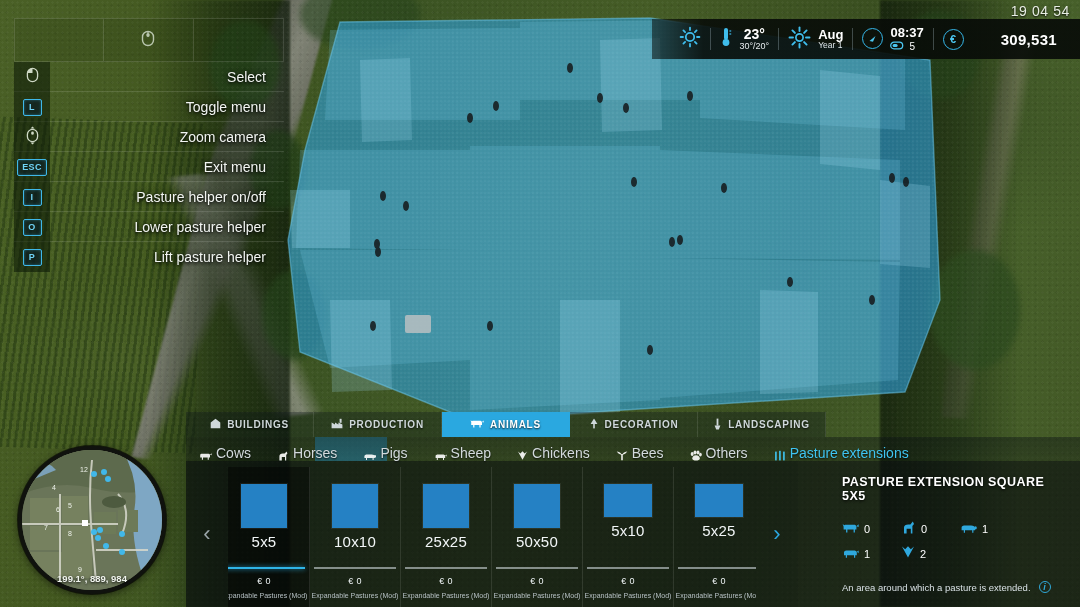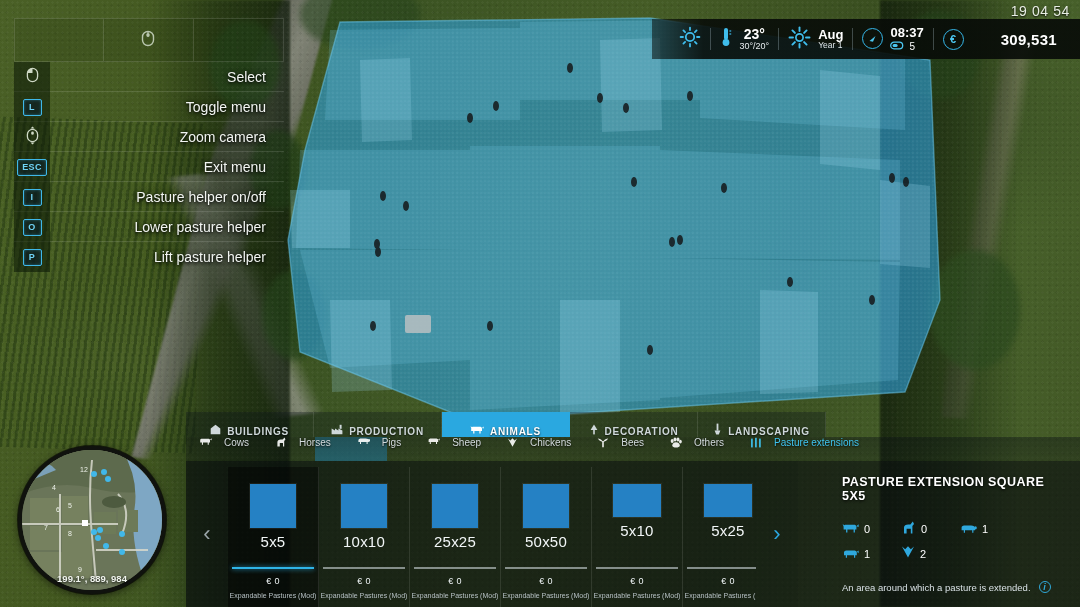--- a/index.html
+++ b/index.html
@@ -145,64 +145,64 @@
   }
 
   
   .shop { position: absolute; left: 0; bottom: 0; width: 1080px; height: 195px; z-index: 15; }
 
   .tabrow {
     position: absolute; left: 186px; top: 0; width: 894px; height: 25px;
     display: flex; align-items: stretch;
   }
   .tab {
-    display: flex; align-items: flex-end; justify-content: center; gap: 6px;
+    display: flex; align-items: center; justify-content: center; gap: 6px;
     padding: 0 10px; min-width: 128px;
     font-size: 10px; font-weight: bold; letter-spacing: .75px;
     color: #cfd8da; background: rgba(10,18,22,0.34);
     border-right: 1px solid rgba(255,255,255,0.10);
     text-shadow: 0 1px 2px rgba(0,0,0,.8);
   }
   .tab.active { background: #2aa8e0; color: #ffffff; border-right-color: #2aa8e0; }
   .tab.demolish {
     position: absolute; right: 0; top: 0; height: 25px; min-width: 120px;
     background: rgba(150,32,32,0.82); color: #f0dede; border-right: none;
   }
   .tab-spacer { flex: 1; background: rgba(10,18,22,0.0); border-right: none; }
 
   .subtabrow {
     position: absolute; left: 186px; top: 25px; width: 894px; height: 24px;
     display: flex; align-items: center;
     background: linear-gradient(180deg, rgba(8,14,18,0.42), rgba(8,14,18,0.30));
   }
   .subtab {
-    display: flex; align-items: flex-start; gap: 12px;
+    display: flex; align-items: flex-end; gap: 4px;
     padding: 0 13px; height: 24px;
-    font-size: 10px; color: #d3dadd;
+    font-size: 14px; color: #d3dadd;
     text-shadow: 0 1px 2px rgba(0,0,0,.85);
   }
   .subtab.active { color: #3fc4f0; }
   .subtab .ico { color: #ffffff; opacity: .9; display: flex; }
   .subtab.active .ico { color: #3fc4f0; }
   .sheepsel {
     position: absolute; left: 315px; top: 25px; width: 72px; height: 24px;
     background: rgba(42,168,224,0.55);
   }
 
   .cards {
     position: absolute; left: 186px; top: 49px; width: 612px; bottom: 0;
     background: rgba(6,10,14,0.66);
     display: flex; align-items: stretch;
   }
   .chev {
     width: 42px; display: flex; align-items: center; justify-content: center;
     font-size: 22px; color: #9aa5a8; user-select: none;
   }
   .chev.right { color: #2ba7e0; }
-  .cardstrip { flex: 1; display: flex; gap: 0; overflow: hidden; padding-top: 6px; }
+  .cardstrip { flex: 1; display: flex; gap: 0; overflow: hidden; padding-top: 6px; justify-content: center; }
   .card {
     width: 91px; flex: 0 0 91px;
     display: flex; flex-direction: column; align-items: center;
     border-right: 1px solid rgba(255,255,255,0.10);
     position: relative;
   }
   .card.selected { background: rgba(0,0,0,0.42); }
   .card-thumb {
     width: 91px; height: 97px; display: flex; flex-direction: column;
     align-items: center; justify-content: flex-start; padding-top: 17px; gap: 5px;

